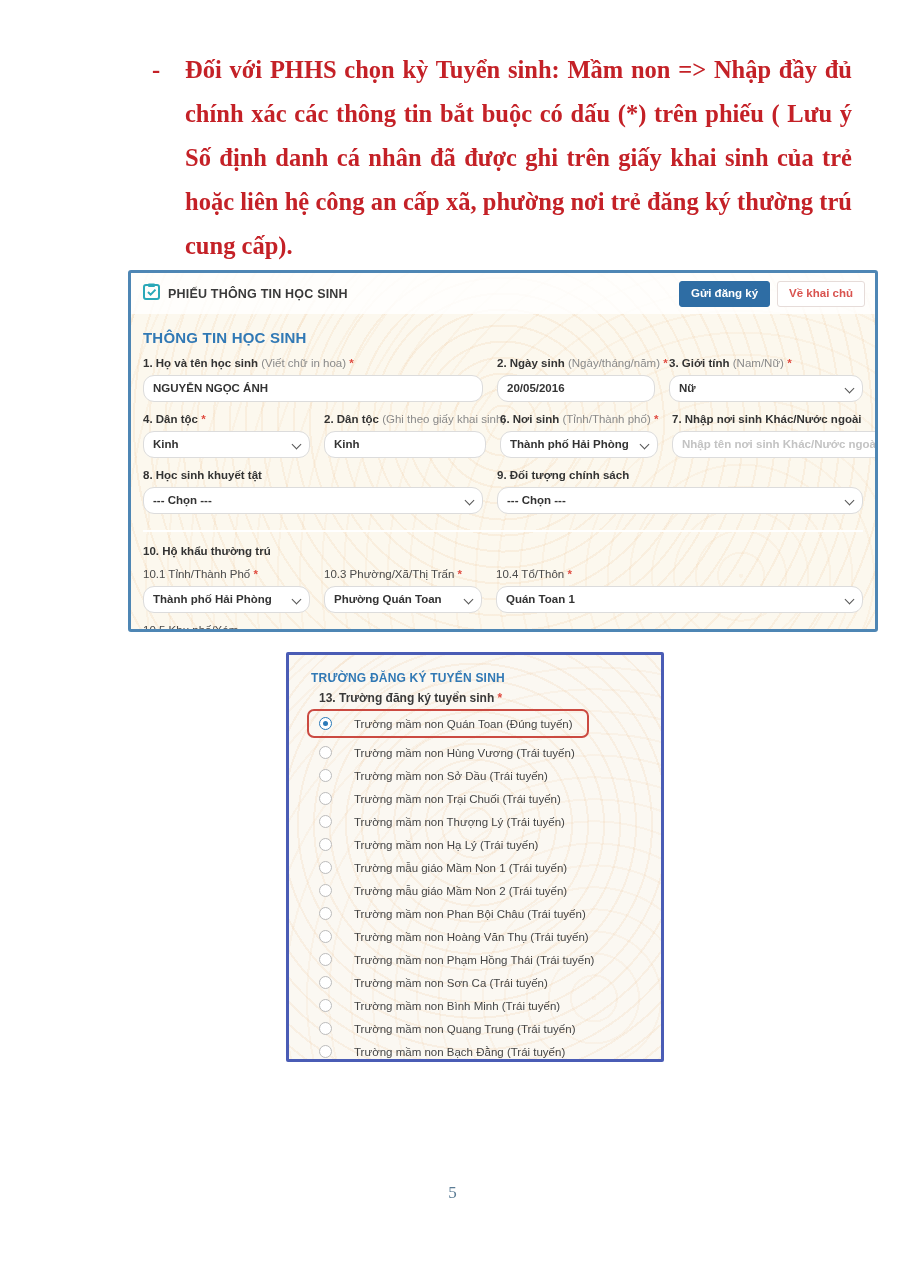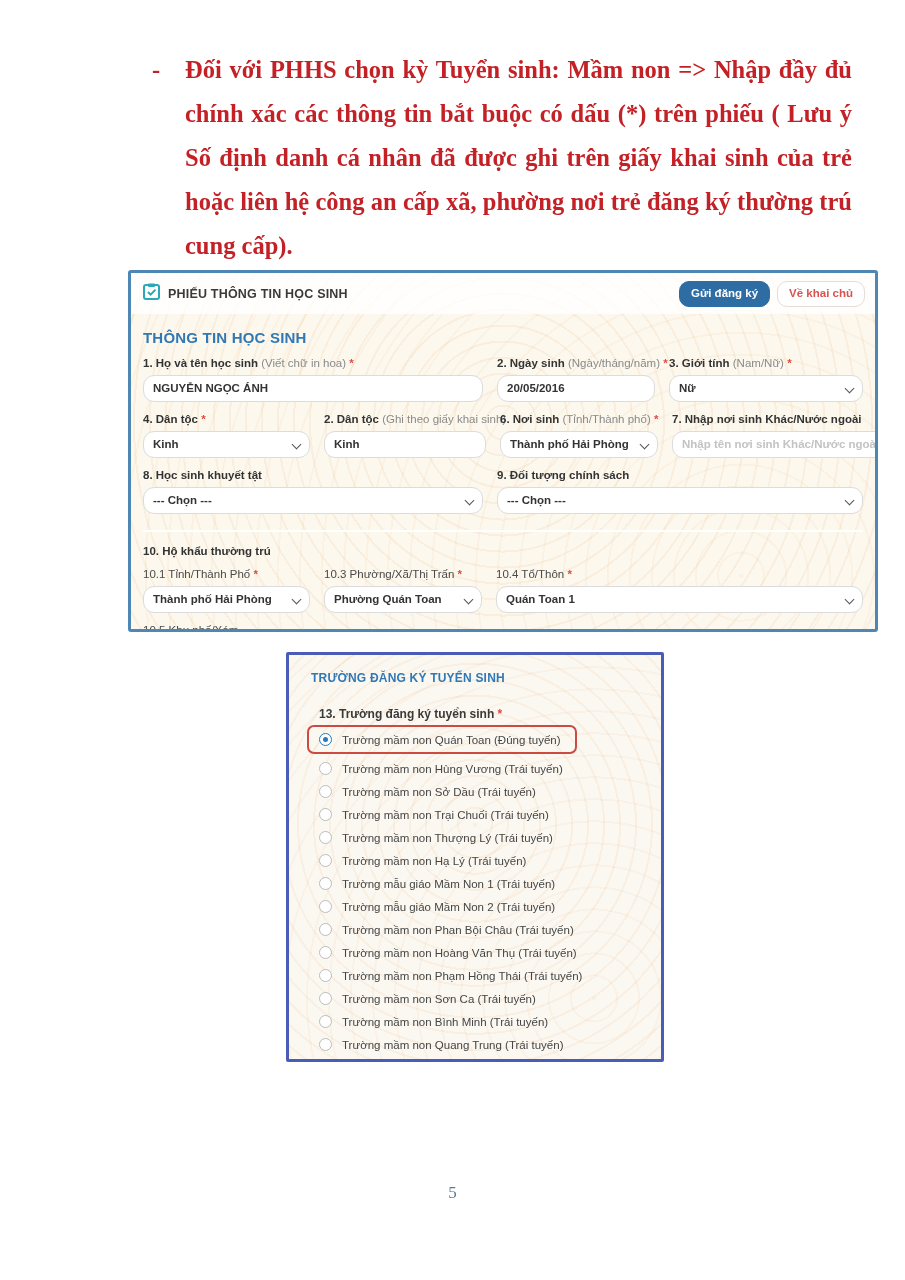--- a/index.html
+++ b/index.html
@@ -53,21 +53,21 @@
     background: rgba(255,255,255,0.82);
   }
   .form-title-wrap { display: flex; align-items: center; gap: 8px; text-align: right; }
   .form-title {
     font-size: 12.5px; font-weight: bold; color: #3a3a3a;
     letter-spacing: 0.2px;
   }
   .hdr-buttons { display: flex; gap: 7px; }
   .btn {
     font-size: 11.5px; font-weight: bold;
-    padding: 5px 11px; border-radius: 10px;
+    padding: 5px 11px; border-radius: 3px;
     cursor: pointer; line-height: 1.2;
   }
   .btn-primary { background: #2e6da4; color: #fff; border: 1px solid #2e6da4; }
   .btn-home { background: #fff; color: #d9534f; border: 1px solid #e6dcd9; }
 
   .form-body { padding: 0 12px; }
   .section-label {
     color: #3179b5; font-weight: bold; font-size: 15px;
     margin-top: 15px; letter-spacing: 0.2px;
   }
@@ -105,26 +105,26 @@
     width: 378px; height: 410px;
     border: 3px solid #4a5cb5;
     border-radius: 2px;
     background-color: #fbf8f2;
   }
   .p2-header {
     color: #3179b5; font-weight: bold; font-size: 12px;
     margin: 16px 0 0 22px; letter-spacing: 0.2px;
   }
   .p2-question {
-    margin: 22px 0 4px 30px;
+    margin: 6px 0 4px 30px;
     font-size: 12px; font-weight: bold; color: #3a3a3a;
   }
   .opt-list { margin-left: 22px; }
   .opt {
-    display: flex; align-items: center; gap: 10px;
+    display: flex; align-items: center; gap: 22px;
     height: 23px; font-size: 11.5px; color: #454545;
     padding-left: 8px; white-space: nowrap;
   }
   .radio {
     width: 13px; height: 13px; flex: none;
     border: 1px solid #bcbcbc; border-radius: 50%;
     background: #fff; position: relative;
   }
   .opt.selected .radio { border-color: #2a7ab9; }
   .opt.selected .radio::after {

